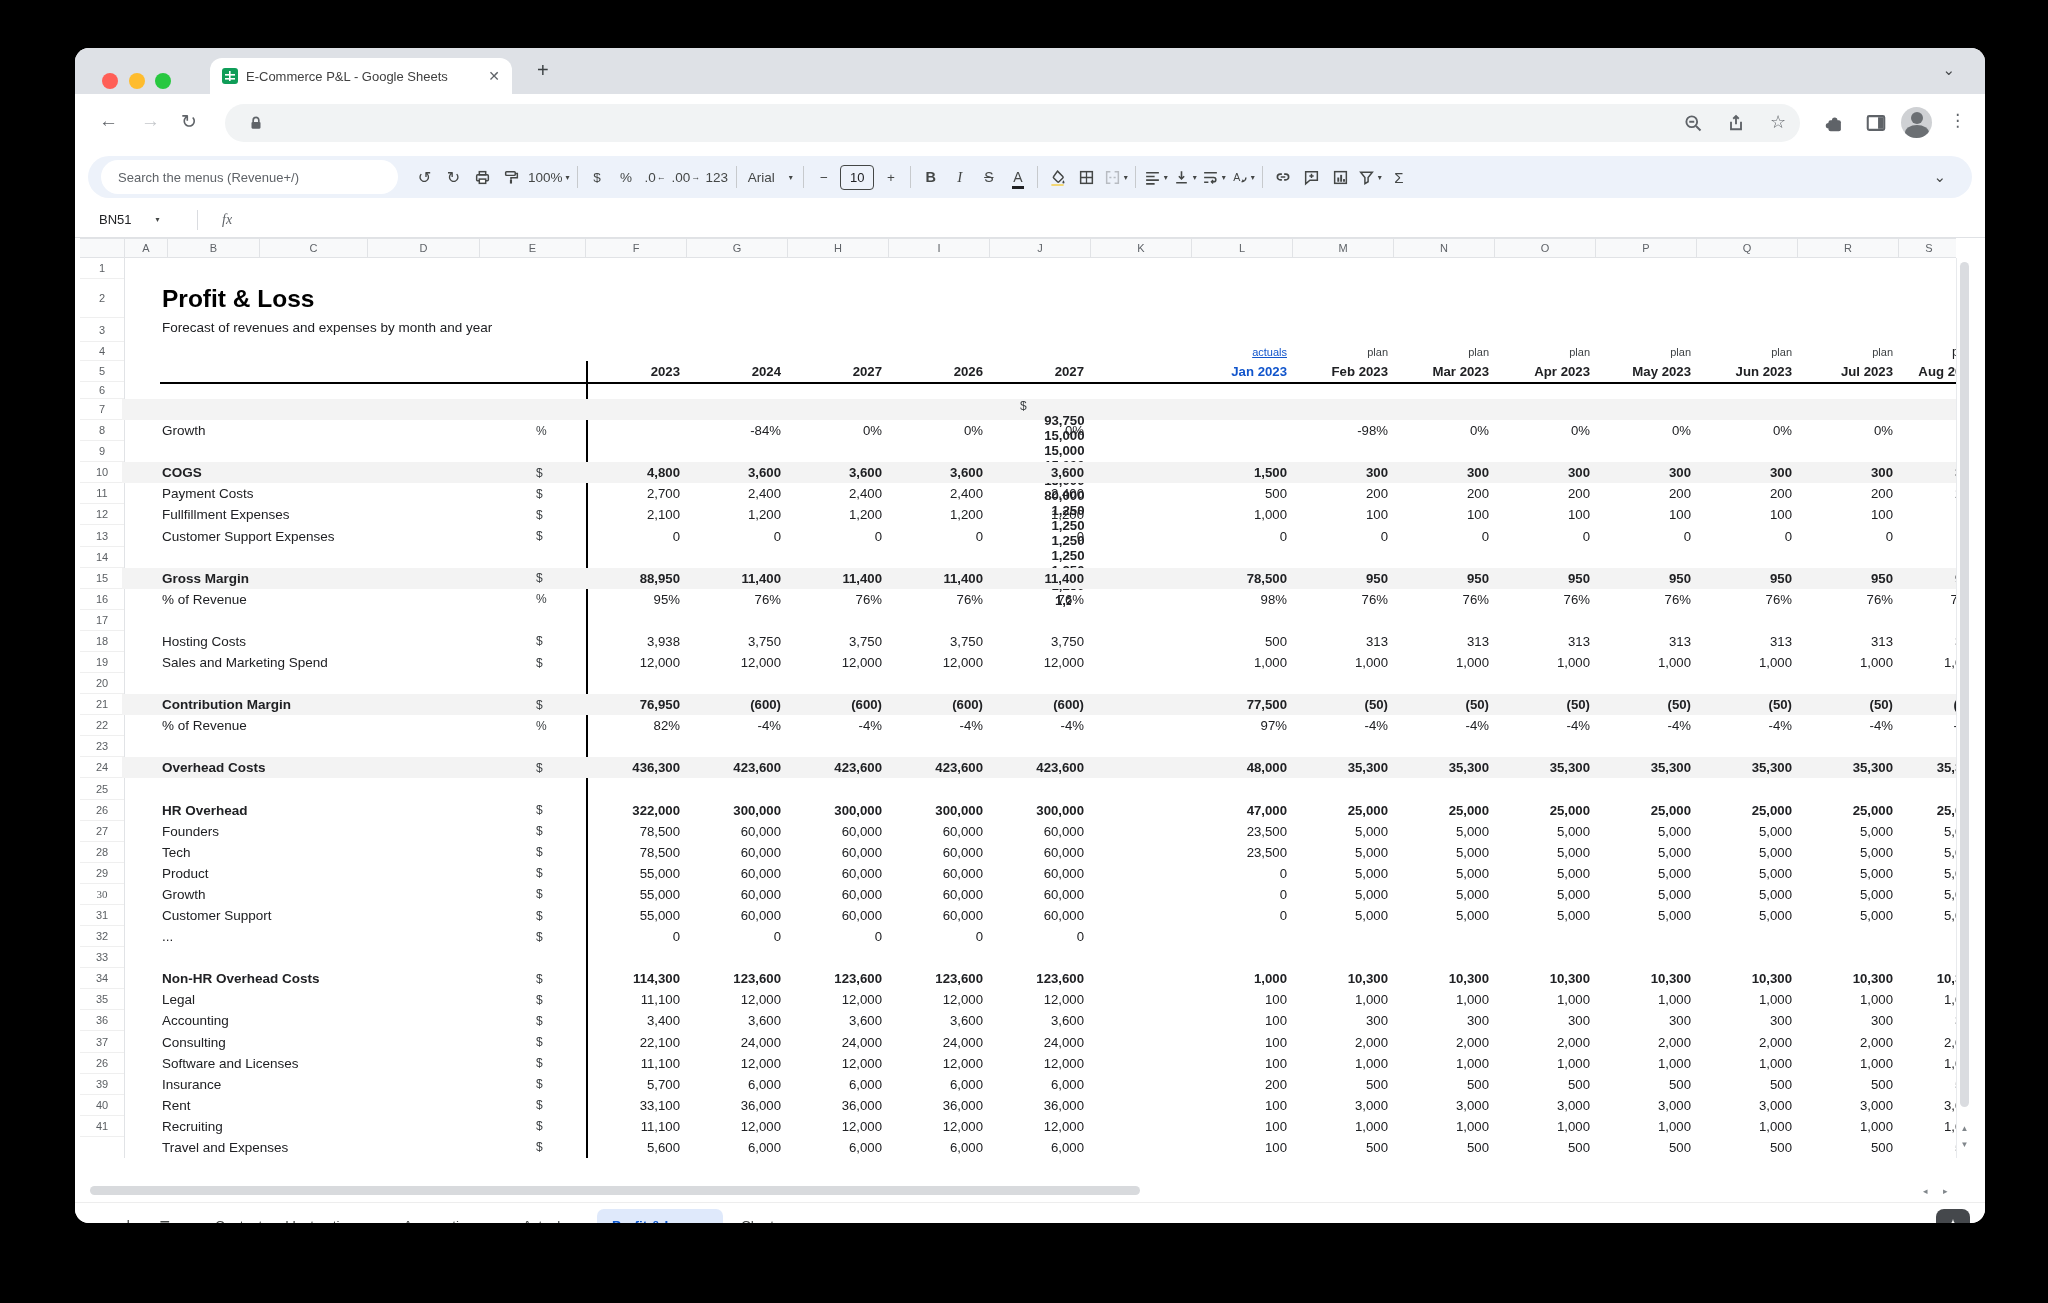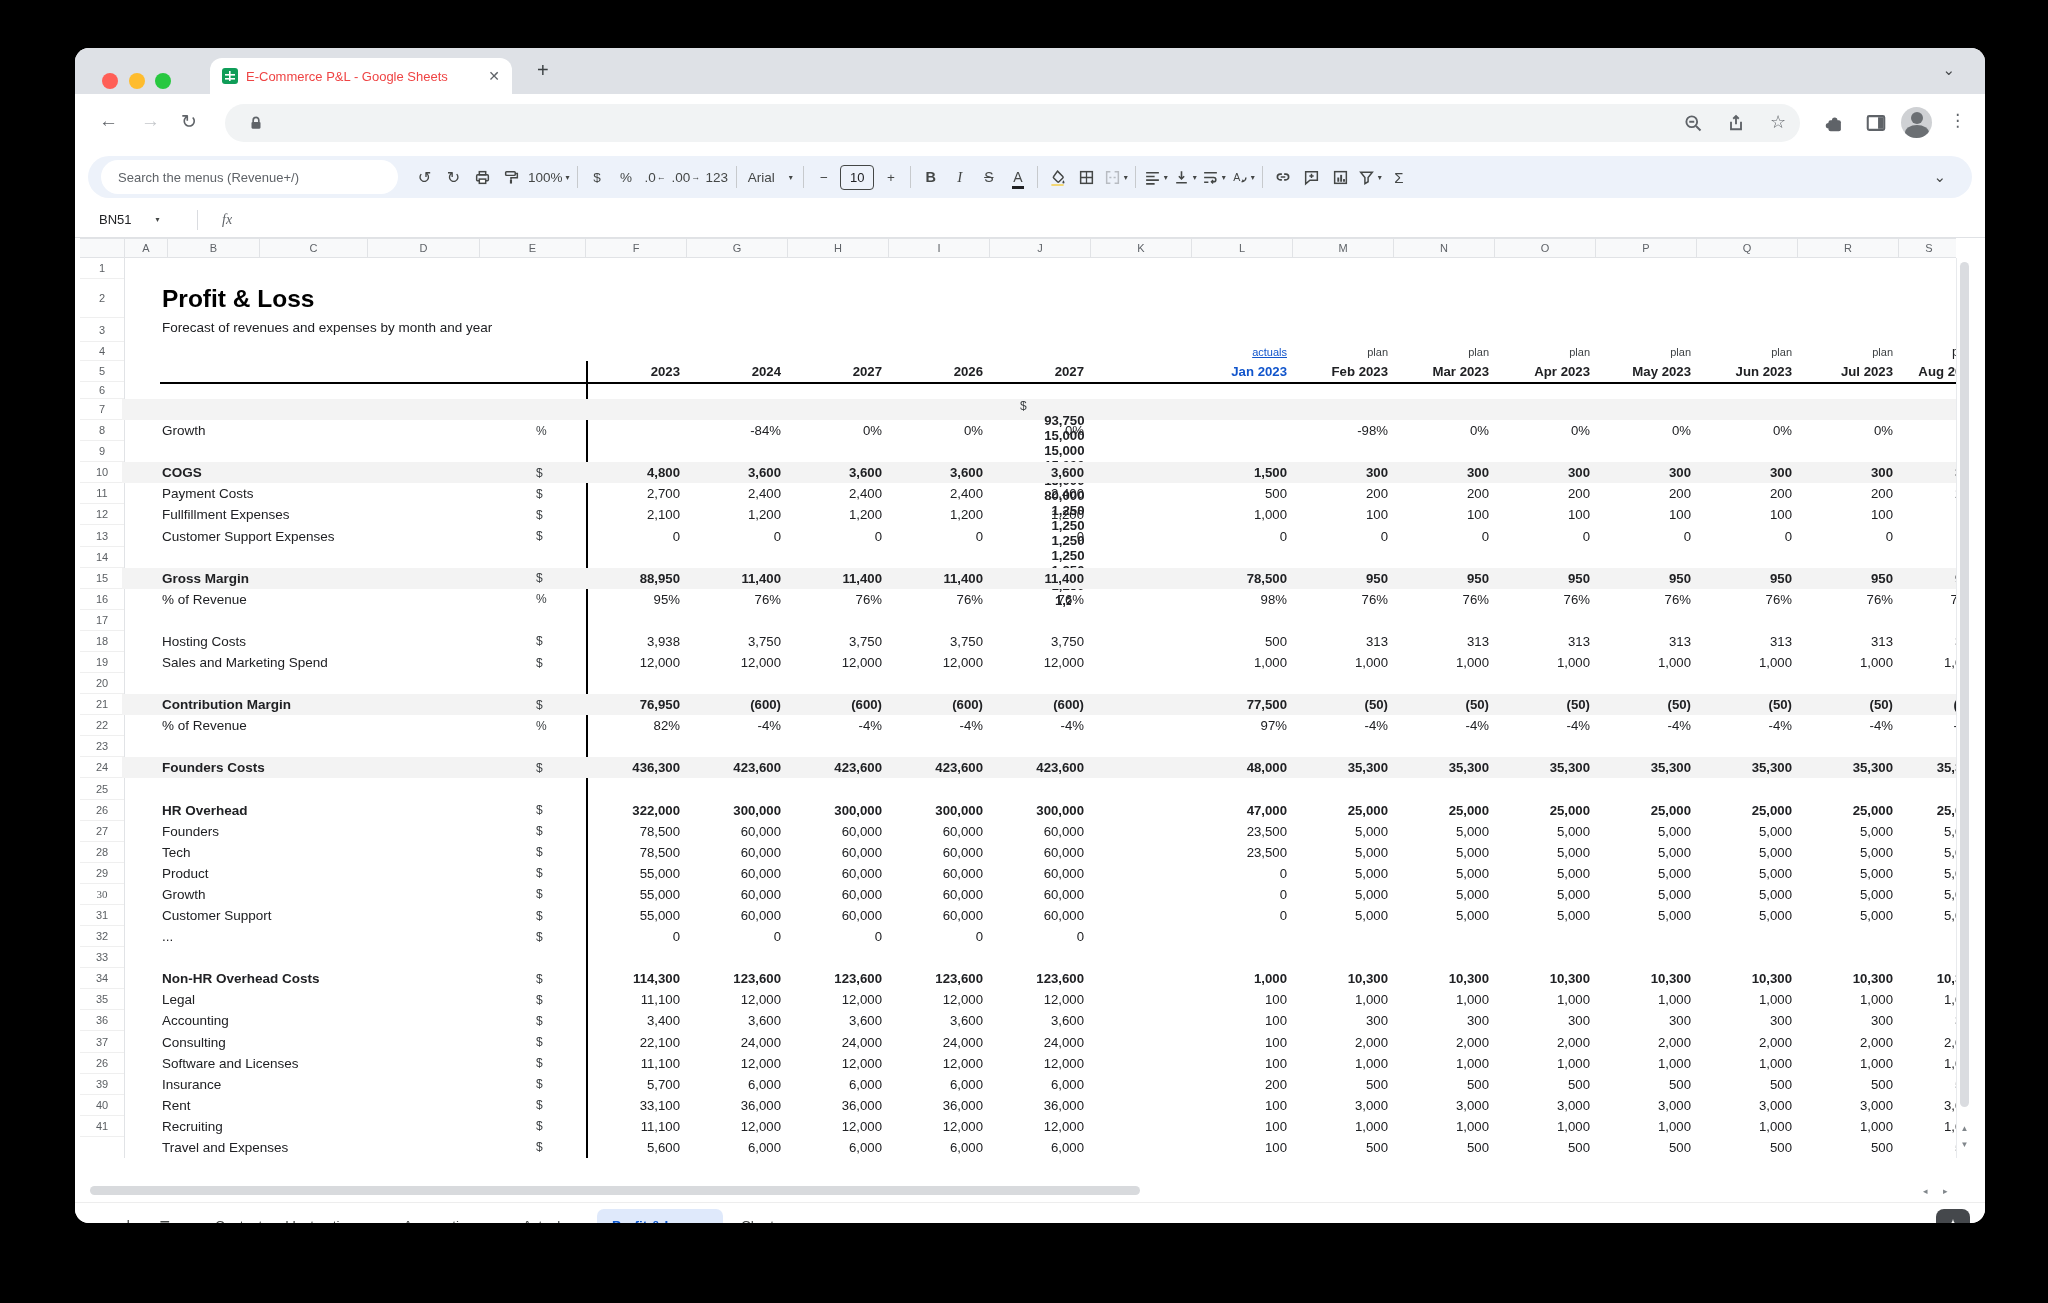--- a/index.html
+++ b/index.html
@@ -6,21 +6,21 @@
   html,body { width:2048px; height:1303px; background:#000; font-family:"Liberation Sans","DejaVu Sans",sans-serif; overflow:hidden; }
   .window { position:absolute; left:75px; top:48px; width:1910px; height:1175px; background:#fff; border-radius:14px; overflow:hidden; box-shadow:0 10px 50px rgba(0,0,0,.65); }
 
   
   .tabstrip { position:relative; height:46px; background:#dee1e6; }
   .light { position:absolute; top:25px; width:16px; height:16px; border-radius:50%; }
   .tab { position:absolute; left:135px; top:10px; width:302px; height:36px; background:#fff; border-radius:12px 12px 0 0; display:flex; align-items:center; padding:0 12px; }
   .favicon { width:16px; height:16px; background:#0f9d58; border-radius:3px; position:relative; flex:none; }
   .favicon:before { content:""; position:absolute; left:3px; top:3px; width:10px; height:10px;
      background:linear-gradient(#fff,#fff) 0 3px/10px 1.6px no-repeat, linear-gradient(#fff,#fff) 0 7px/10px 1.6px no-repeat, linear-gradient(#fff,#fff) 4.2px 0/1.6px 10px no-repeat; }
-  .tab-title { font-size:13px; color:#ef4444; white-space:nowrap; overflow:hidden; margin:0 8px; max-width:218px; }
+  .tab-title { font-size:13px; color:#404040; white-space:nowrap; overflow:hidden; margin:0 8px; max-width:218px; }
   .tab-close { margin-left:auto; font-size:14px; color:#5f6368; cursor:default; }
   .newtab { position:absolute; left:462px; top:11px; font-size:20px; color:#3c4043; }
   .strip-chevron { position:absolute; right:30px; top:13px; font-size:15px; color:#44474a; }
 
   
   .urlbar { position:relative; height:58px; background:#fff; }
   .navic { position:absolute; top:16px; font-size:19px; color:#5f6368; }
   .omnibox { position:absolute; left:150px; top:10px; width:1575px; height:38px; border-radius:19px; background:#f1f3f4; }
   .omni-ic { position:absolute; top:9px; }
   .urlbar svg, .toolbar svg { display:block; }
@@ -772,21 +772,21 @@
             <div class="c-val"></div>
             <div class="c-val"></div>
             <div class="c-val"></div>
             <div class="c-val"></div>
             <div class="c-val"></div>
             <div class="c-last">
               <span class="inner"></span>
             </div>
           </div>
           <div class="srow band bold" style="top: 499.417px; height: 21.0833px;">
-            <div class="c-label">Founders Costs</div>
+            <div class="c-label">Overhead Costs</div>
             <div class="c-unit">$</div>
             <div class="c-val">436,300</div>
             <div class="c-val">423,600</div>
             <div class="c-val">423,600</div>
             <div class="c-val">423,600</div>
             <div class="c-val">423,600</div>
             <div class="c-val c-gap"></div>
             <div class="c-val">48,000</div>
             <div class="c-val">35,300</div>
             <div class="c-val">35,300</div>

